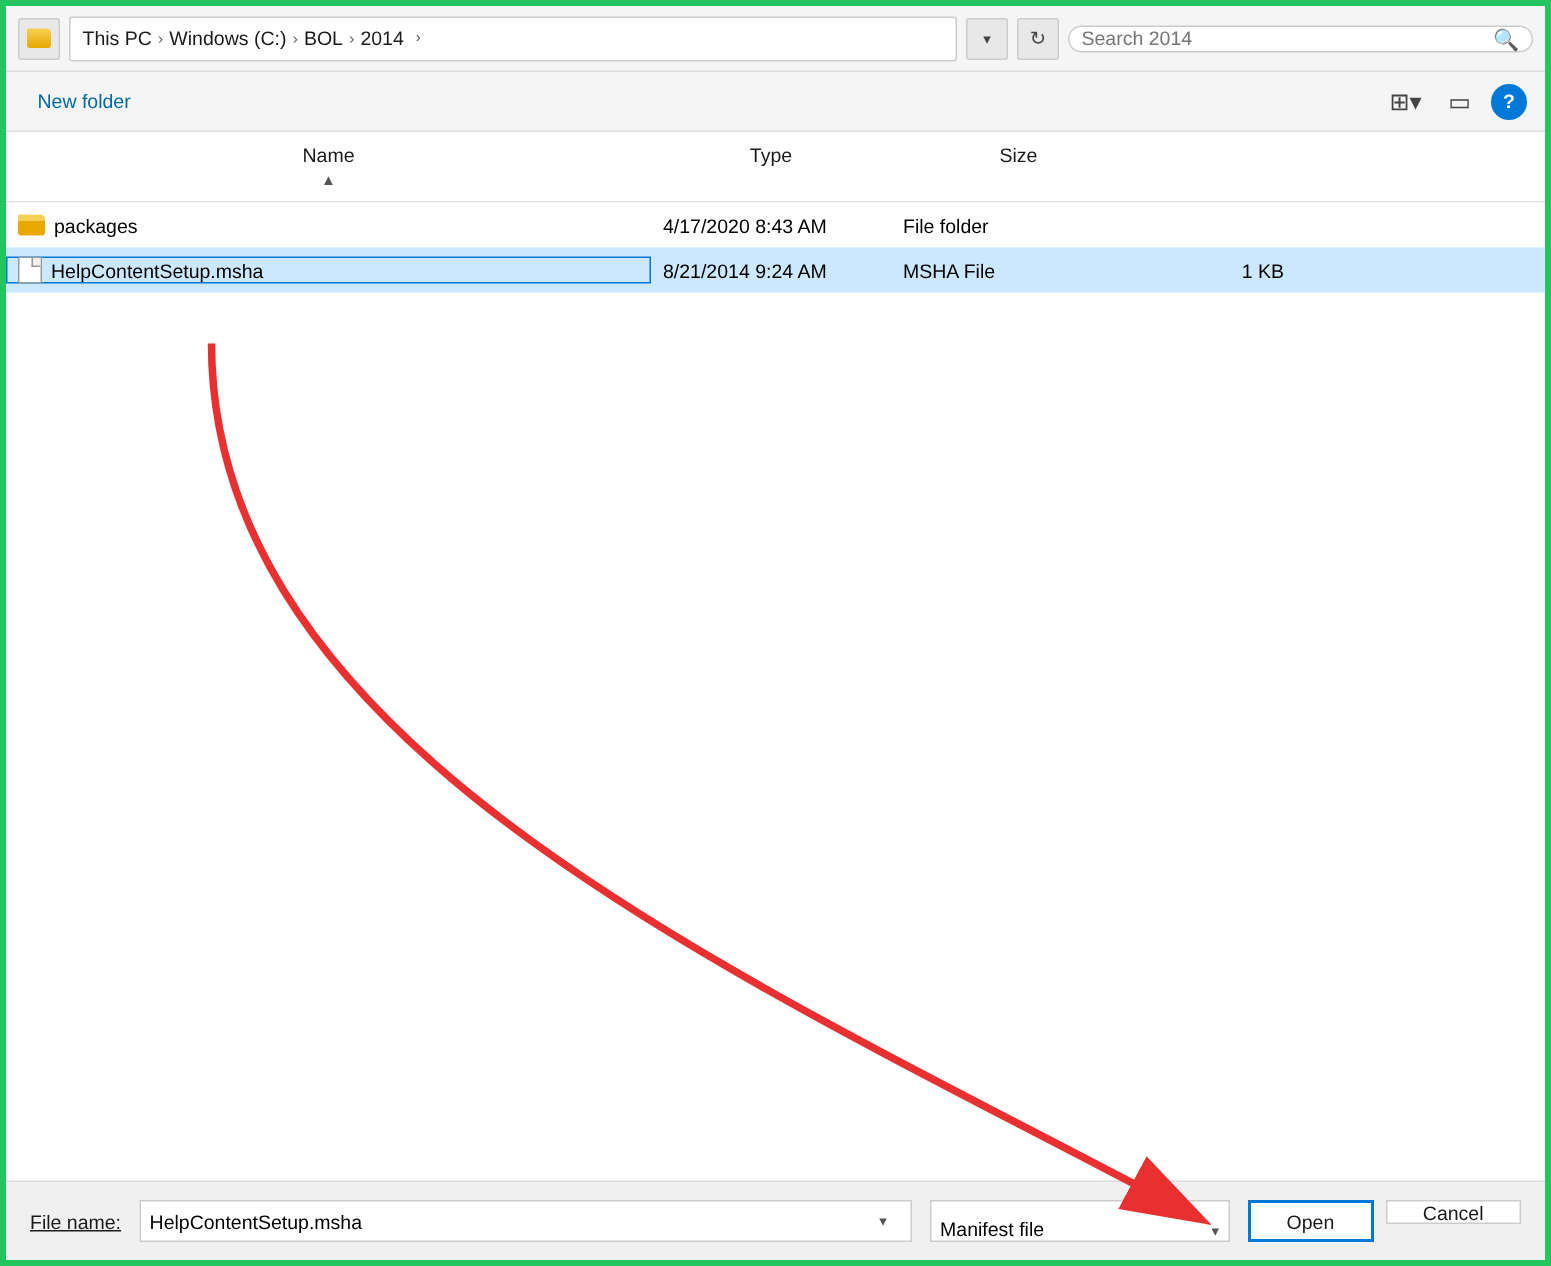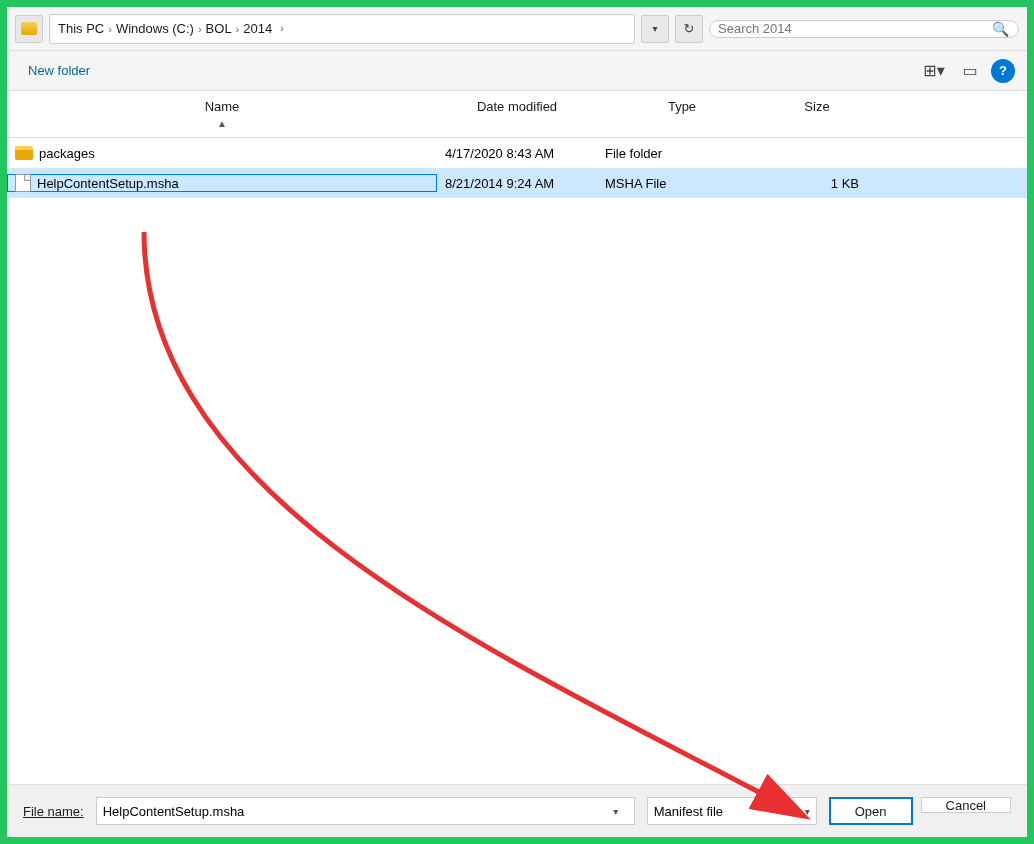--- a/index.html
+++ b/index.html
@@ -11,21 +11,21 @@
       height: 844px;
       overflow: hidden;
     }
 
     .dialog {
       width: 1034px;
       height: 844px;
       background: #fff;
       display: flex;
       flex-direction: column;
-      border: 7px solid #22c55e;
+      border: 4px solid #22c55e;
     }
 
     
     .address-bar {
       background: #f5f5f5;
       border-bottom: 1px solid #ddd;
       height: 44px;
       display: flex;
       align-items: center;
       padding: 0 8px;
@@ -323,26 +323,26 @@
       display: flex;
       align-items: center;
       justify-content: center;
       cursor: pointer;
       color: #555;
       font-size: 10px;
     }
 
     .filetype-select-wrap {
       display: flex;
-      align-items: center;
+      align-items: flex-end;
       background: #fff;
       border: 1px solid #ccc;
       height: 28px;
       padding: 0 6px;
-      width: 170px;
+      width: 200px;
       cursor: pointer;
     }
 
     .filetype-label {
       flex: 1;
       font-size: 13px;
     }
 
     .filetype-arrow {
       font-size: 10px;
@@ -447,23 +447,20 @@
       </div>
     </div>
   </div>
 
   <div class="col-headers">
     <div class="col-header">
       <span>Name</span>
       <span class="sort-arrow">▲</span>
     </div>
     <div class="col-header">
-      <span>Date modified</span>
-    </div>
-    <div class="col-header">
       <span>Type</span>
     </div>
     <div class="col-header">
       <span>Size</span>
     </div>
   </div>
 
   <div class="file-list">
 
     <div class="file-row">

